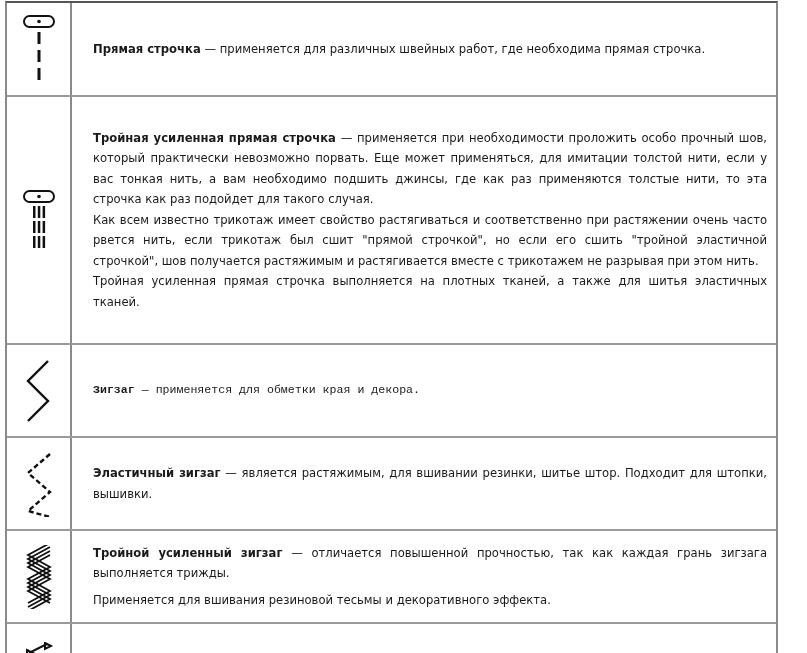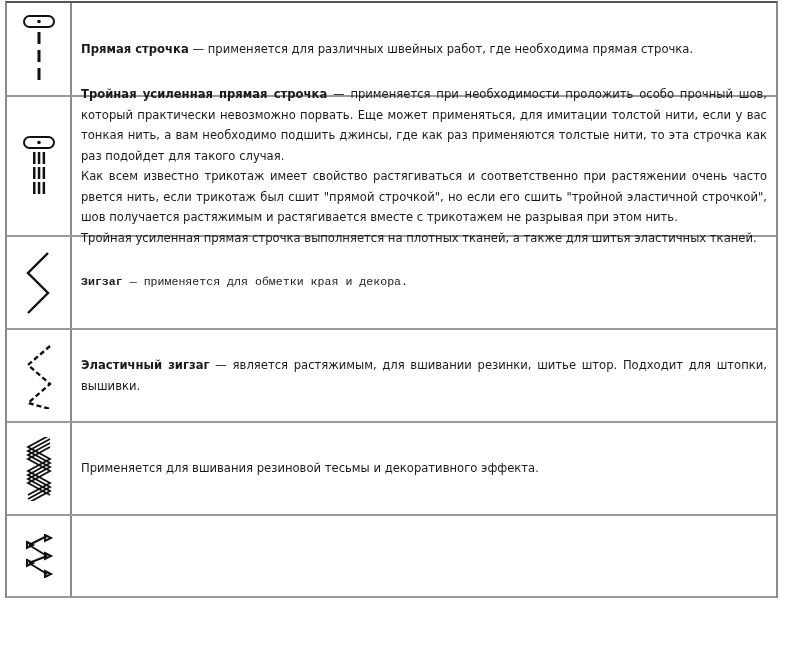--- a/index.html
+++ b/index.html
@@ -6,21 +6,21 @@
   body { width:807px; height:653px; overflow:hidden; position:relative;
          font-family:"DejaVu Sans", sans-serif; color:#1a1a1a; }
   .table { position:absolute; left:5px; top:1px; width:773px;
            border:2px solid #8a8a8a; border-top:2px solid #555; border-bottom:none;
            box-sizing:border-box; }
   .row { display:flex; border-bottom:2px solid #9a9a9a; box-sizing:border-box; }
   .icon-cell { width:63px; flex:0 0 63px; border-right:2px solid #8a8a8a;
                display:flex; align-items:center; justify-content:center; }
   .text-cell { flex:1; padding:0 9px 0 9px; display:flex; flex-direction:column;
                justify-content:center; font-size:11.6px; line-height:20.5px;
-               text-align:justify; }
+               text-align:justify;margin-left:12px; }
   .text-cell p { margin:0; }
   .text-cell p + p.spaced { margin-top:6px; }
   b { font-weight:bold; }
   svg { display:block; }
 </style>
 </head>
 <body>
 
 <div class="table">
 
@@ -32,21 +32,21 @@
         <rect x="18.5" y="18" width="3" height="12" fill="#111"></rect>
         <rect x="18.5" y="36" width="3" height="12" fill="#111"></rect>
         <rect x="18.5" y="54" width="3" height="12" fill="#111"></rect>
       </svg>
     </div>
     <div class="text-cell">
       <p><b>Прямая строчка</b><span> — </span><span>применяется для различных швейных работ, где необходима прямая строчка.</span></p>
     </div>
   </div>
 
-  <div class="row" style="height:140px;">
+  <div class="row" style="height:248px;">
     <div class="icon-cell">
       <svg width="40" height="62" viewBox="0 0 40 62">
         <rect x="5" y="2" width="30" height="11" rx="5.5" ry="5.5" fill="none" stroke="#111" stroke-width="2"></rect>
         <circle cx="20" cy="7.5" r="1.8" fill="#111"></circle>
         <g fill="#111">
           <rect x="14" y="17" width="2.5" height="12"></rect>
             <rect x="18.8" y="17" width="2.5" height="12"></rect>
             <rect x="23.6" y="17" width="2.5" height="12"></rect>
           <rect x="14" y="32" width="2.5" height="12"></rect>
             <rect x="18.8" y="32" width="2.5" height="12"></rect>
@@ -91,20 +91,21 @@
       <svg width="30" height="64" viewBox="0 0 30 64">
         <g fill="none" stroke="#111" stroke-width="1.8">
           <polyline points="26,2 4,14 26,26 4,38 26,50 4,62"></polyline>
           <polyline points="26,6 4,18 26,30 4,42 26,54 4,66"></polyline>
           <polyline points="26,10 4,22 26,34 4,46 26,58"></polyline>
           <polyline points="26,-2 4,10 26,22 4,34 26,46 4,58"></polyline>
         </g>
       </svg>
     </div>
     <div class="text-cell">
+      <p><b>Тройной усиленный зигзаг</b><span> — </span><span>отличается повышенной прочностью, так как каждая грань зигзага выполняется трижды.</span></p>
       <p class="spaced">Применяется для вшивания резиновой тесьмы и декоративного эффекта.</p>
     </div>
   </div>
 
   <div class="row" style="height:82px;">
     <div class="icon-cell">
       <svg width="30" height="44" viewBox="0 0 30 44">
         <g fill="none" stroke="#111" stroke-width="2">
           <line x1="5" y1="11" x2="23" y2="2"></line>
           <line x1="5" y1="11" x2="23" y2="22"></line>

